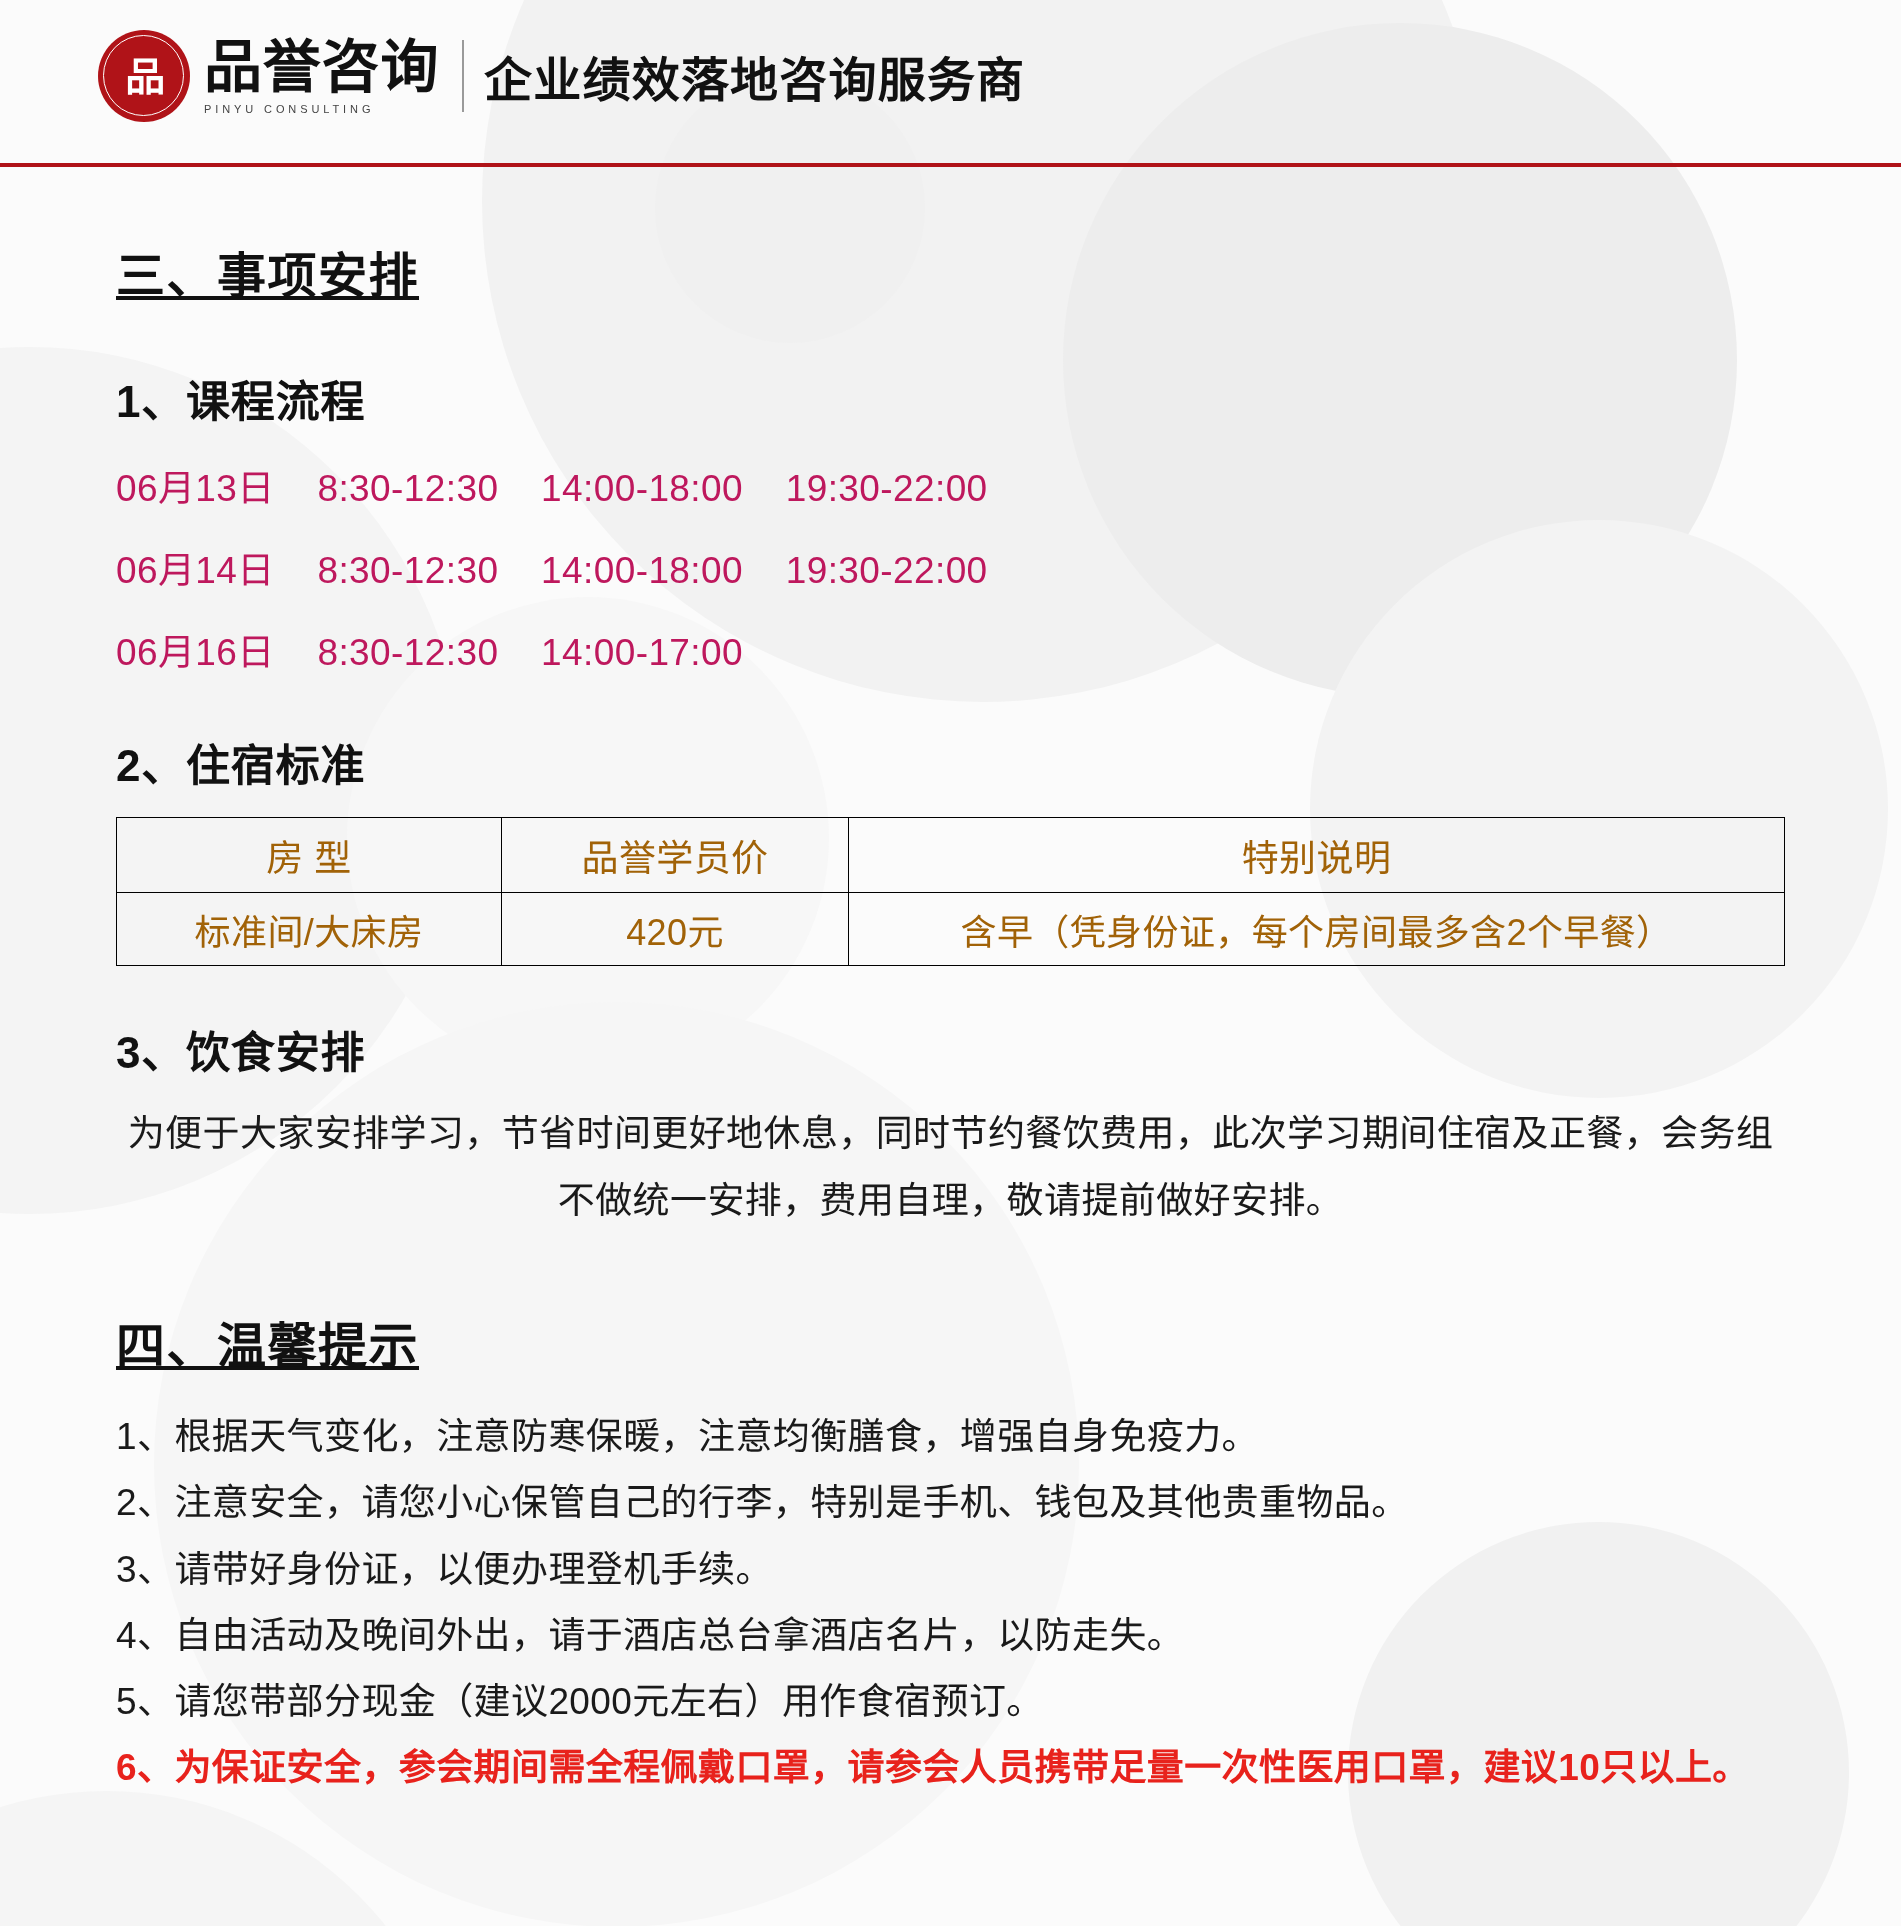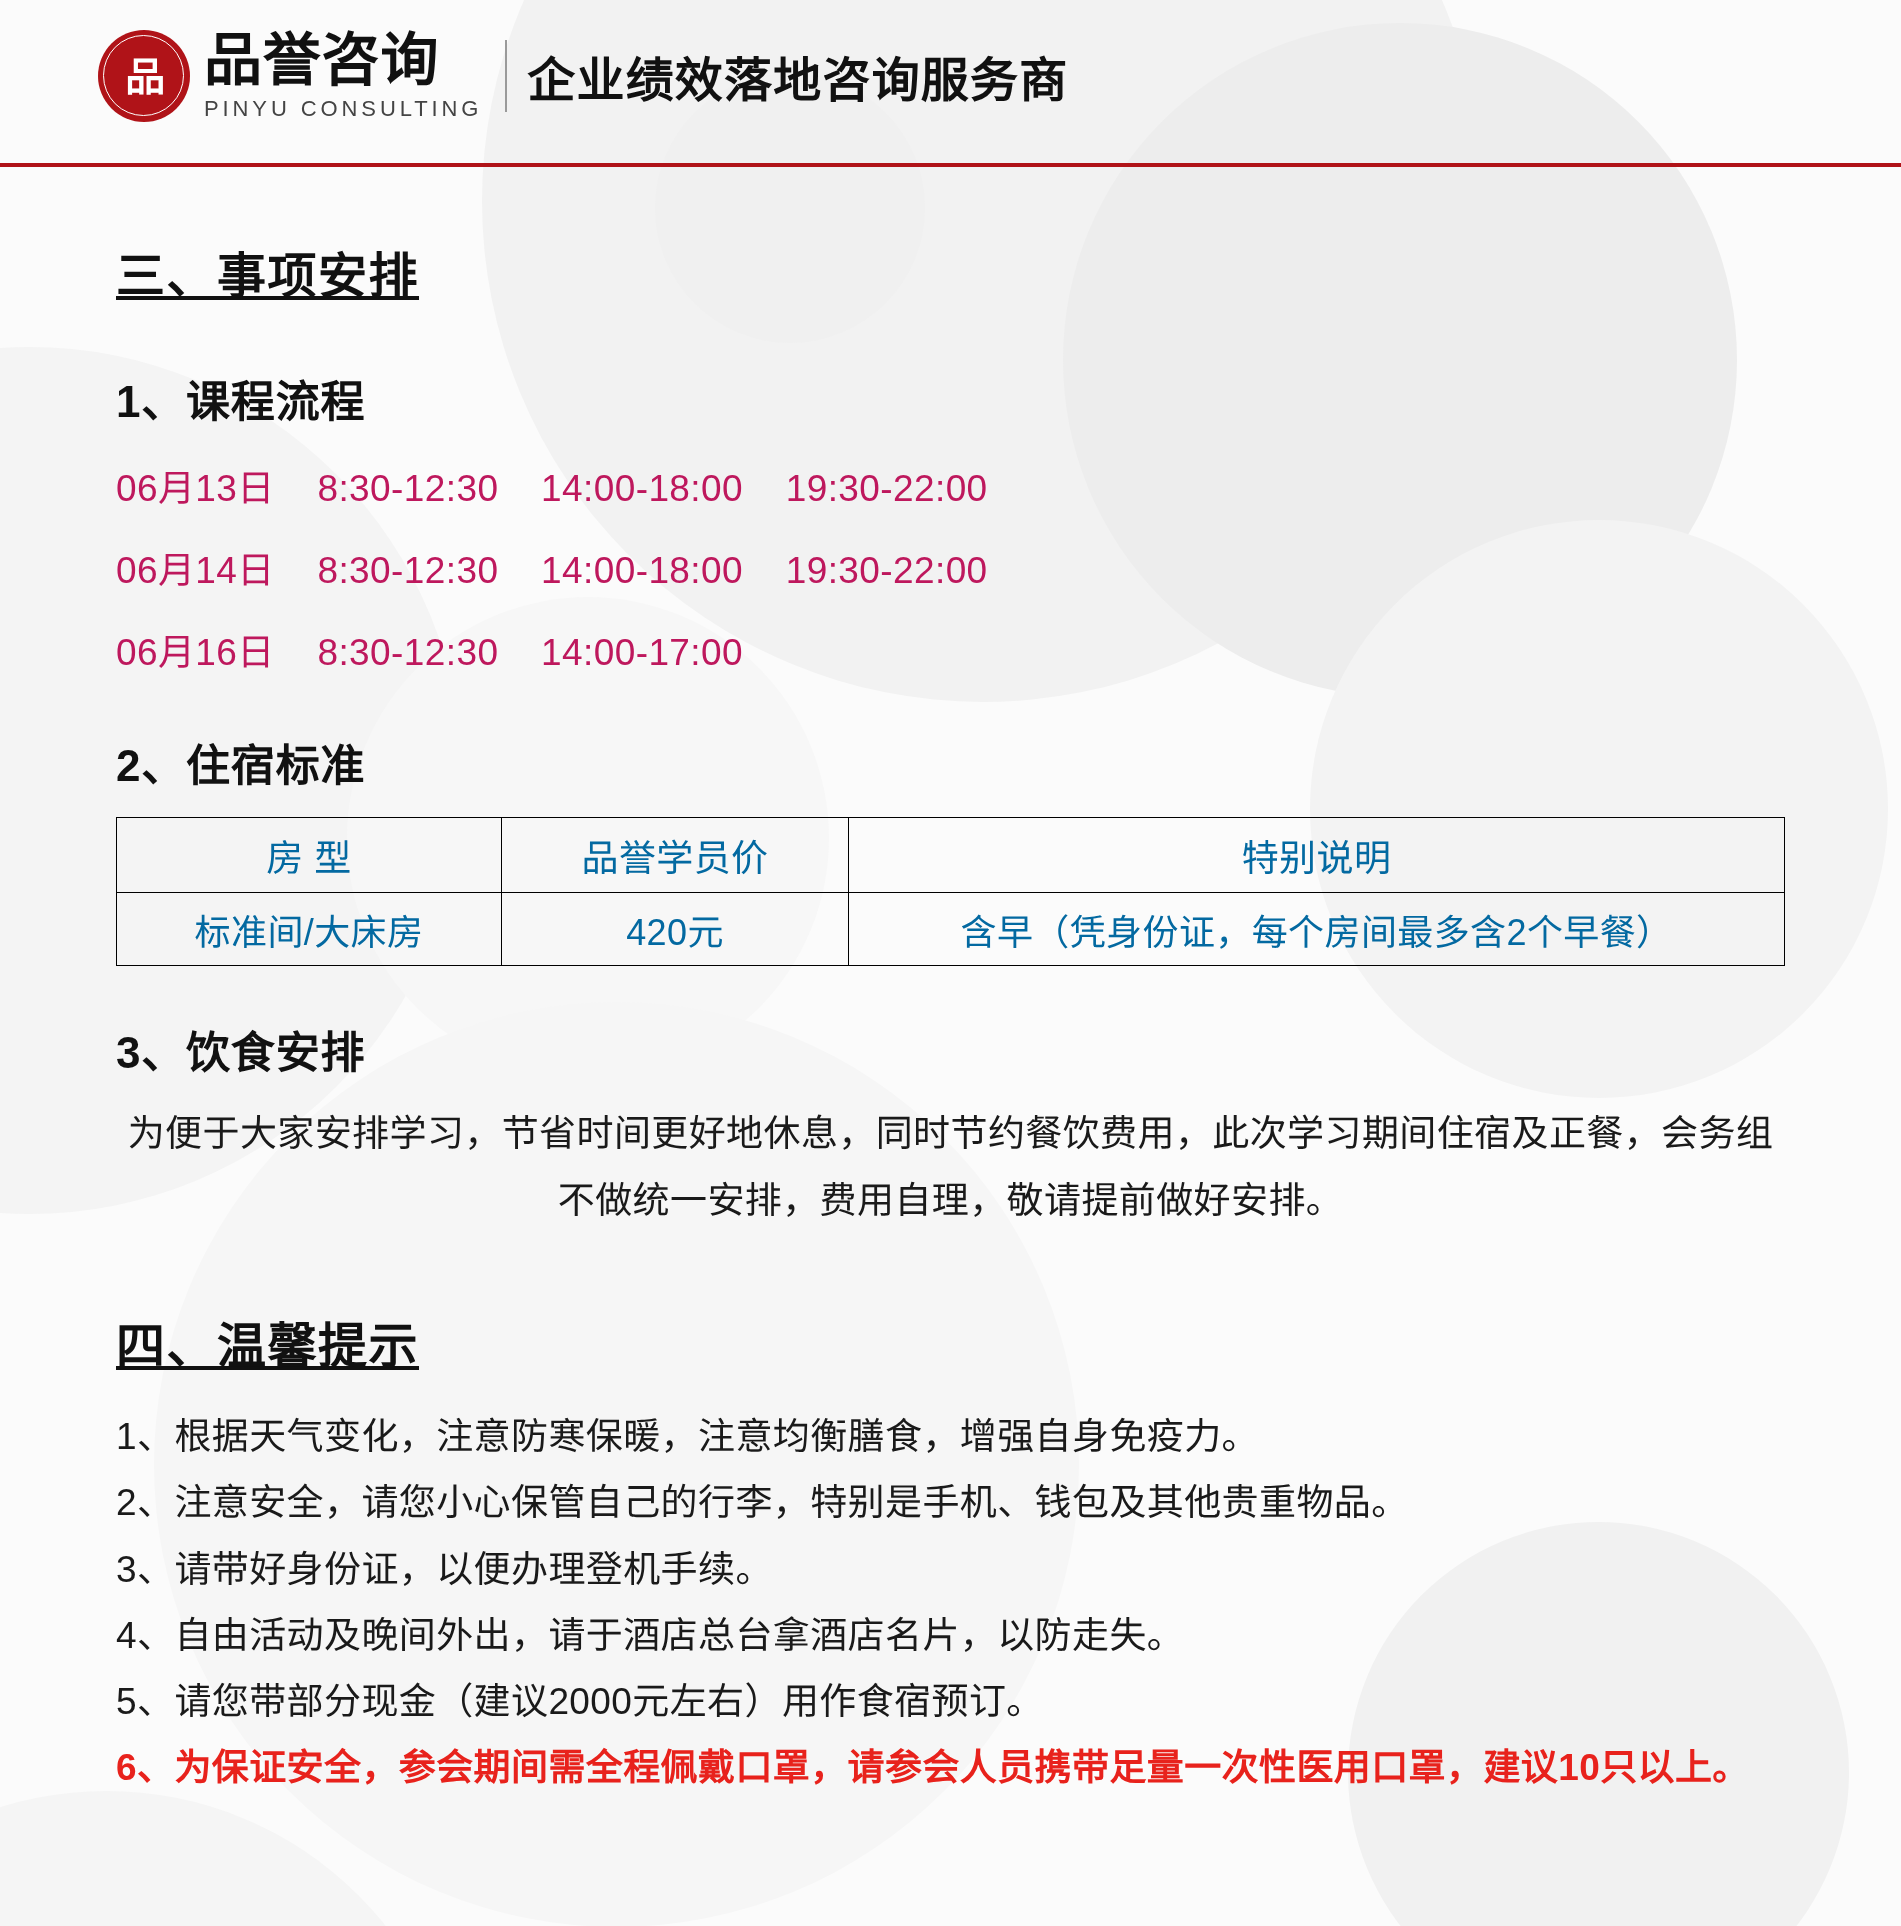--- a/index.html
+++ b/index.html
@@ -84,21 +84,21 @@
     margin-left: 14px;
   }
   .logo-cn {
     font-size: 58px;
     font-weight: bold;
     color: #111111;
     line-height: 1.0;
     letter-spacing: 0.8px;
   }
   .logo-en {
-    font-size: 22px;
+    font-size: 11px;
     color: #444444;
     letter-spacing: 3.9px;
     margin-top: 7px;
   }
   .logo-divider {
     width: 1.9px;
     height: 72px;
     background: #9a9a9a;
     margin: 0 20px 0 23px;
   }
@@ -159,21 +159,21 @@
     border-collapse: collapse;
     width: 100%;
     margin-top: 23px;
     table-layout: fixed;
   }
   table.lodging td, table.lodging th {
     border: 1.9px solid #000000;
     text-align: center;
     font-weight: normal;
     font-size: 36px;
-    color: #0369a1;
+    color: #a16207;
     padding: 10px 22px;
     letter-spacing: 0.4px;
   }
   table.lodging th {
     font-size: 37px;
   }
   .col-a { width: 385px; }
   .col-b { width: 347px; }
   .para {
     font-size: 37px;

